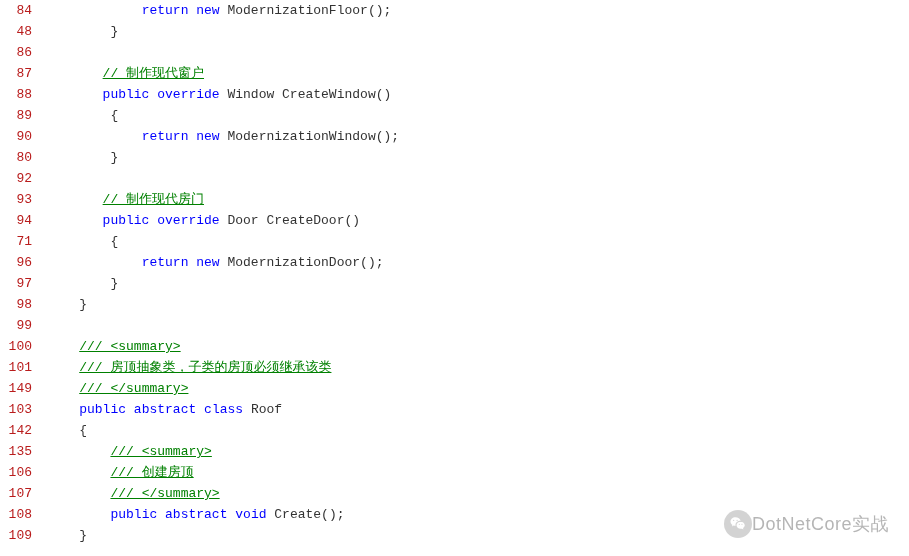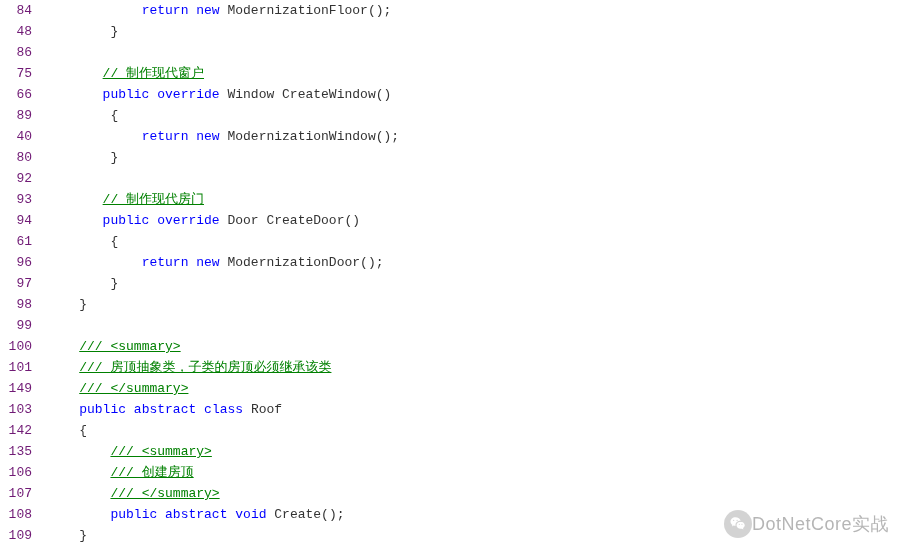--- a/index.html
+++ b/index.html
@@ -16,21 +16,21 @@
 }
 .code-container {
   display: flex;
   height: 100%;
 }
 .gutter {
   background: #ffffff;
   text-align: right;
   padding-right: 12px;
   padding-left: 8px;
-  color: #701a75;
+  color: #b91c1c;
   user-select: none;
   flex-shrink: 0;
   width: 44px;
 }
 .code-area {
   flex: 1;
   background: #ffffff;
   white-space: pre;
   padding-left: 4px;
 }
@@ -67,29 +67,29 @@
 }
 </style>
 </head>
 <body>
 
 <div class="code-container">
   <div class="gutter" id="gutter">
       <span class="line-num">84</span>
       <span class="line-num">48</span>
       <span class="line-num">86</span>
-      <span class="line-num">75</span>
-      <span class="line-num">66</span>
+      <span class="line-num">87</span>
+      <span class="line-num">88</span>
       <span class="line-num">89</span>
-      <span class="line-num">40</span>
+      <span class="line-num">90</span>
       <span class="line-num">80</span>
       <span class="line-num">92</span>
       <span class="line-num">93</span>
       <span class="line-num">94</span>
-      <span class="line-num">61</span>
+      <span class="line-num">71</span>
       <span class="line-num">96</span>
       <span class="line-num">97</span>
       <span class="line-num">98</span>
       <span class="line-num">99</span>
       <span class="line-num">100</span>
       <span class="line-num">101</span>
       <span class="line-num">149</span>
       <span class="line-num">103</span>
       <span class="line-num">142</span>
       <span class="line-num">135</span>

